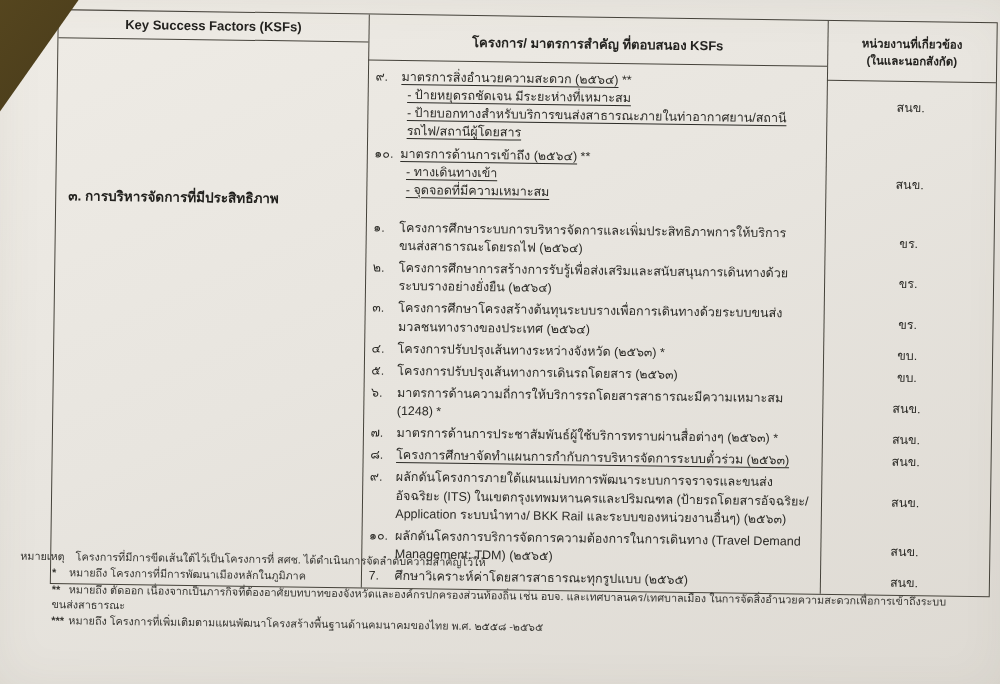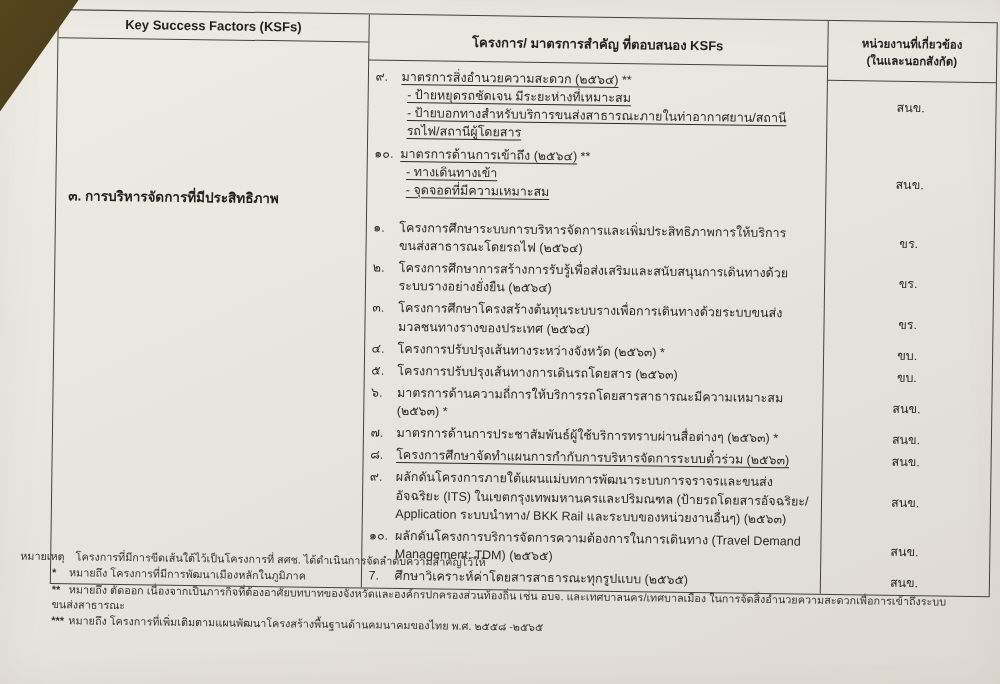--- a/index.html
+++ b/index.html
@@ -135,21 +135,21 @@
               <div class="irow">
                 <div class="itext">
                   <span class="inum">๕.</span>
                   <span class="ibody"><span>โครงการปรับปรุงเส้นทางการเดินรถโดยสาร (๒๕๖๓)</span></span>
                 </div>
                 <div class="iagency">ขบ.</div>
               </div>
               <div class="irow">
                 <div class="itext">
                   <span class="inum">๖.</span>
-                  <span class="ibody"><span>มาตรการด้านความถี่การให้บริการรถโดยสารสาธารณะมีความเหมาะสม (๒๕๖๓)</span><span class="stars"> *</span></span>
+                  <span class="ibody"><span>มาตรการด้านความถี่การให้บริการรถโดยสารสาธารณะมีความเหมาะสม (1248)</span><span class="stars"> *</span></span>
                 </div>
                 <div class="iagency">สนข.</div>
               </div>
               <div class="irow">
                 <div class="itext">
                   <span class="inum">๗.</span>
                   <span class="ibody"><span>มาตรการด้านการประชาสัมพันธ์ผู้ใช้บริการทราบผ่านสื่อต่างๆ (๒๕๖๓)</span><span class="stars"> *</span></span>
                 </div>
                 <div class="iagency">สนข.</div>
               </div>

